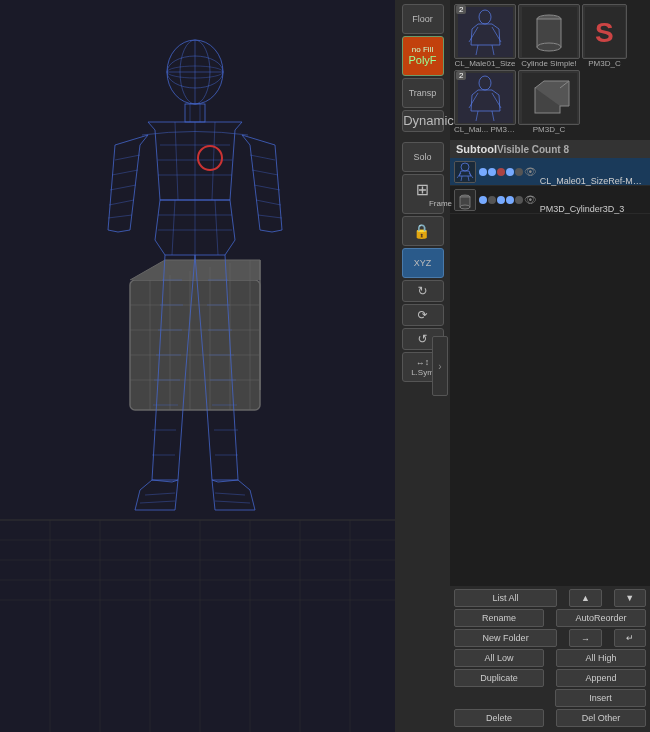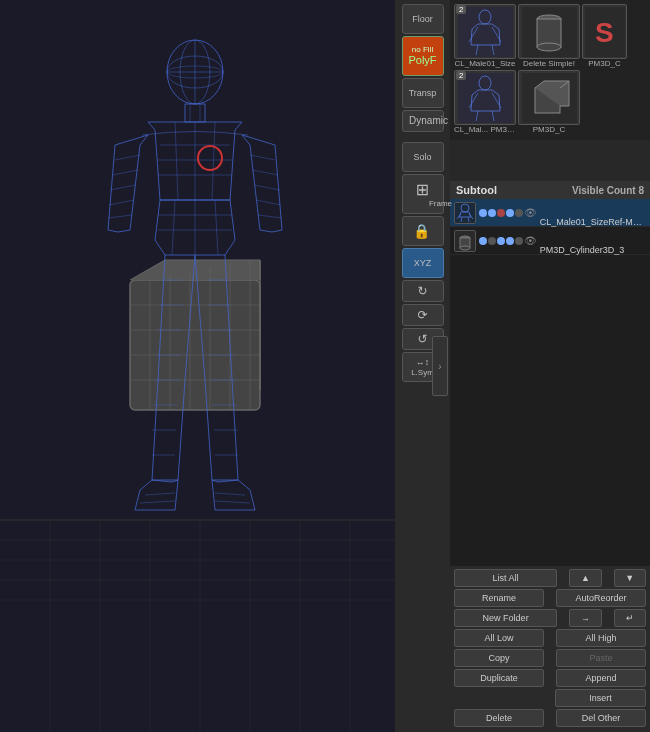--- a/index.html
+++ b/index.html
@@ -145,23 +145,21 @@
     }
 
     
     .subtool-header {
       background: #333;
       padding: 3px 6px;
       font-size: 11px;
       font-weight: bold;
       color: #ddd;
       display: flex;
-      justify-content: space-between;
-      align-items: center;
-      margin-top: 41px;
+      align-items: center;
     }
 
     .subtool-count {
       font-size: 10px;
       color: #aaa;
     }
 
     .subtool-list {
       flex: 1;
       background: #1e1e1e;
@@ -403,21 +401,21 @@
     <span>Floor</span>
   </div>
   <div class="tool-btn active" style="background:#c2410c; border-color:#6a9a6a; height:40px; flex-direction:column;">
     <div style="font-size:8px; color:#cfc;">no Fill</div>
     <div style="font-size:11px; color:#9f9;">PolyF</div>
   </div>
   <div class="tool-btn">
     <span>Transp</span>
   </div>
   <div class="tool-btn" style="height:22px;">
-    <span style="font-size:10px;margin-left:12px;">Dynamic</span>
+    <span style="font-size:13px;margin-left:12px;">Dynamic</span>
   </div>
   <div class="tool-btn" style="height:30px;margin-top:8px;">
     <span>Solo</span>
   </div>
   <div class="tool-btn" style="height:40px; flex-direction:column;">
     <span style="font-size:16px;">⊞</span>
     <span style="font-size:8px;margin-left:36px;">Frame</span>
   </div>
   <div class="tool-btn" style="height:30px;">
     <span style="font-size:14px;">🔒</span>
@@ -468,21 +466,21 @@
       <div class="thumb-item">
         <div class="thumb-box">
           <svg width="55" height="50" viewBox="0 0 55 50">
             <rect width="55" height="50" fill="#2a2a2a"></rect>
 
             <ellipse cx="27" cy="12" rx="12" ry="4" fill="#555" stroke="#888" stroke-width="1"></ellipse>
             <rect x="15" y="12" width="24" height="28" fill="#444" stroke="#888" stroke-width="1"></rect>
             <ellipse cx="27" cy="40" rx="12" ry="4" fill="#444" stroke="#888" stroke-width="1"></ellipse>
           </svg>
         </div>
-        <div class="thumb-label">Delete Simple!</div>
+        <div class="thumb-label">Cylinde Simple!</div>
       </div>
       <div class="thumb-item">
         <div class="thumb-box" style="width:45px;">
           <svg width="40" height="50" viewBox="0 0 40 50">
             <rect width="40" height="50" fill="#2a2a2a"></rect>
 
             <text x="10" y="35" font-size="28" fill="#cc4444" font-weight="bold">S</text>
           </svg>
         </div>
         <div class="thumb-label">PM3D_C</div>
@@ -612,28 +610,20 @@
     <div class="btn-row">
       <div class="btn">
         <span>All Low</span>
       </div>
       <div class="btn">
         <span>All High</span>
       </div>
     </div>
 
 
-    <div class="btn-row">
-      <div class="btn">
-        <span>Copy</span>
-      </div>
-      <div class="btn disabled">
-        <span>Paste</span>
-      </div>
-    </div>
 
     <div class="btn-row">
       <div class="btn">
         <span>Duplicate</span>
       </div>
       <div class="btn">
         <span>Append</span>
       </div>
     </div>
     <div class="btn-row">

